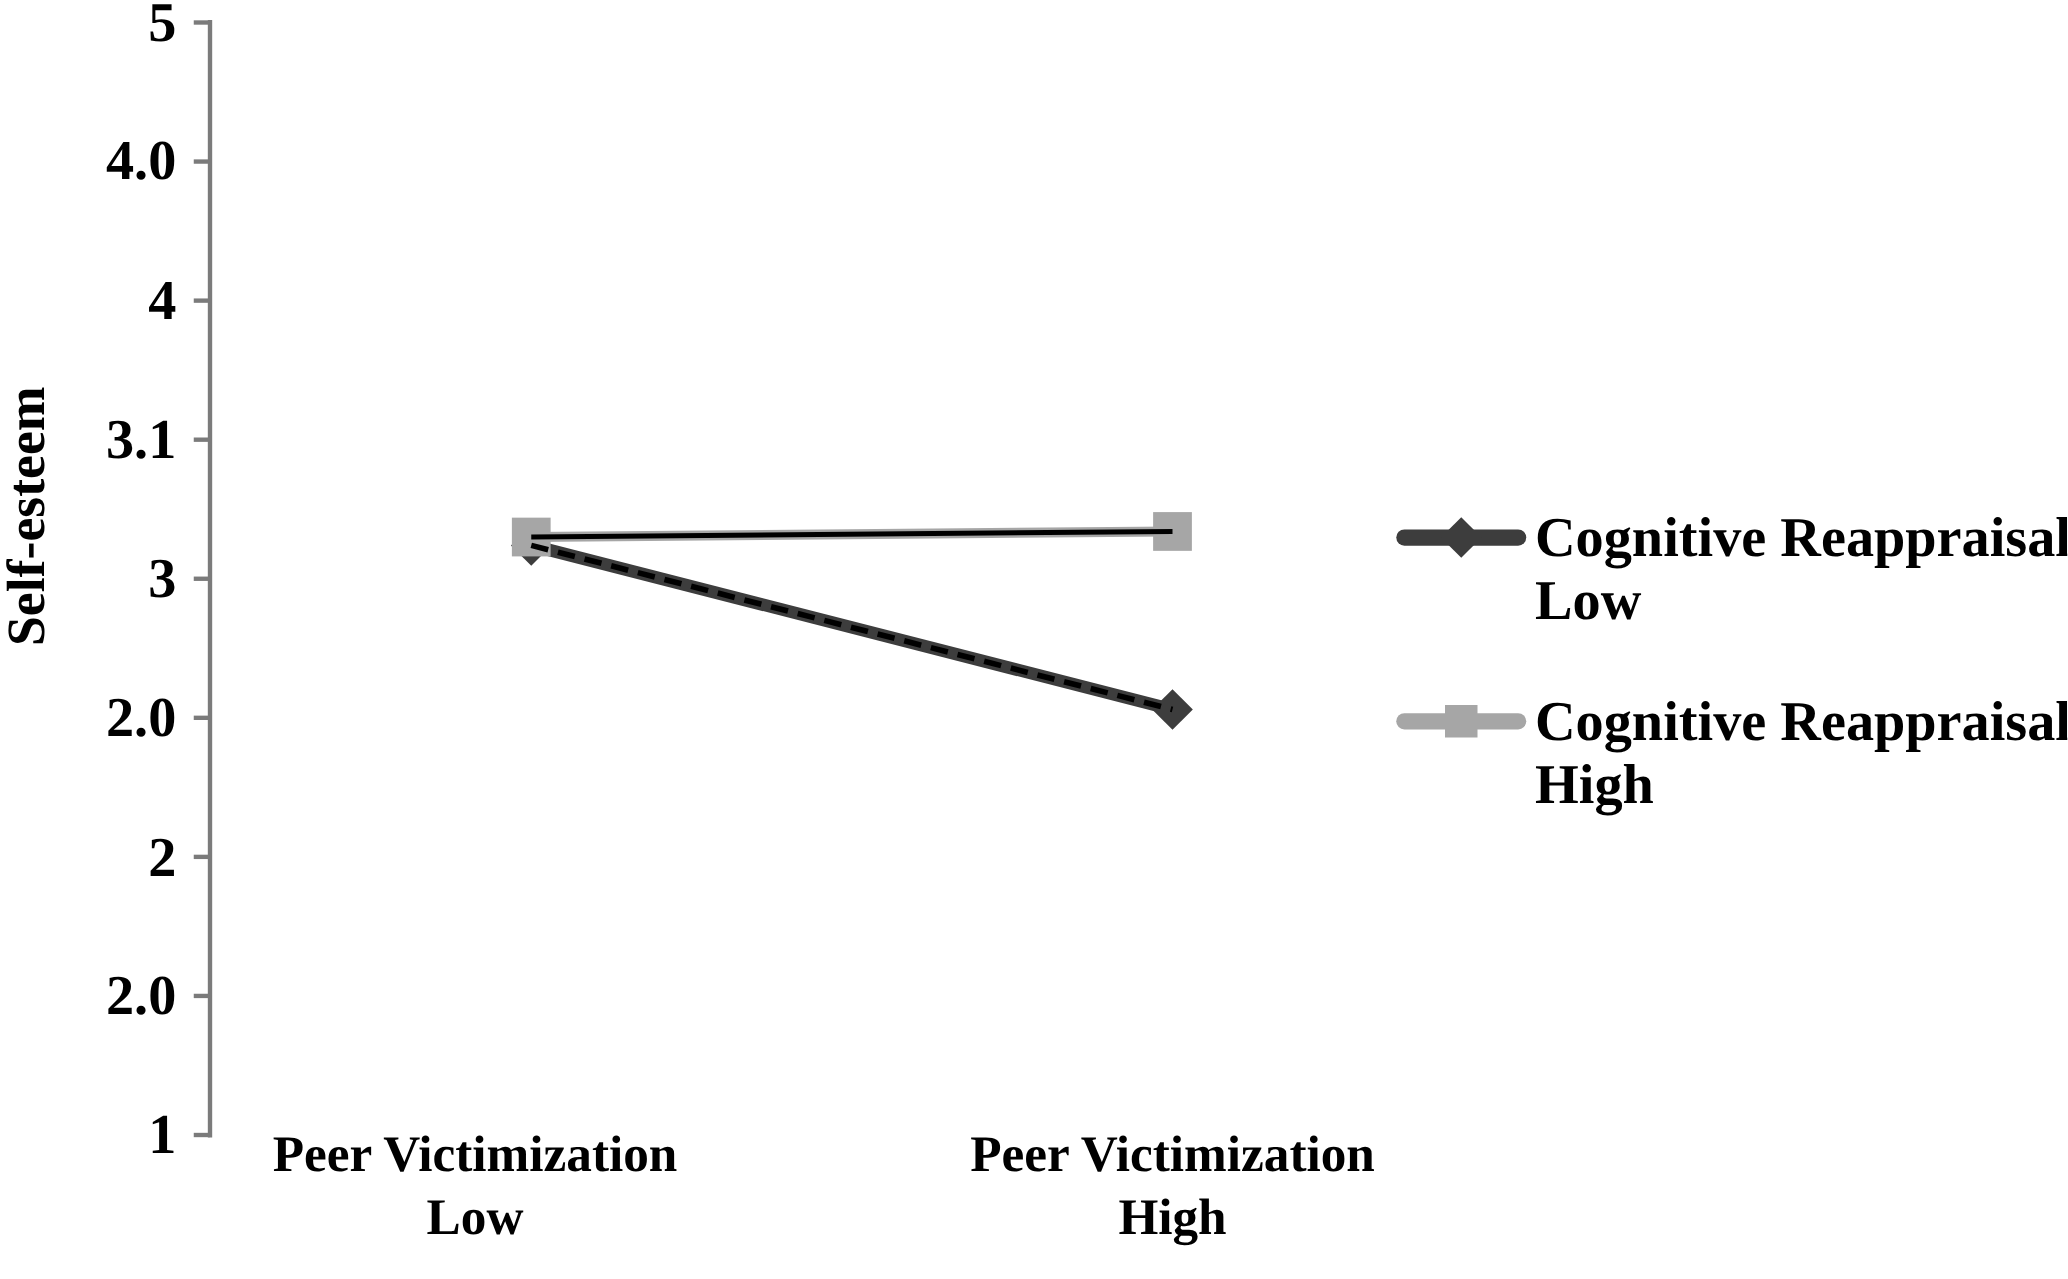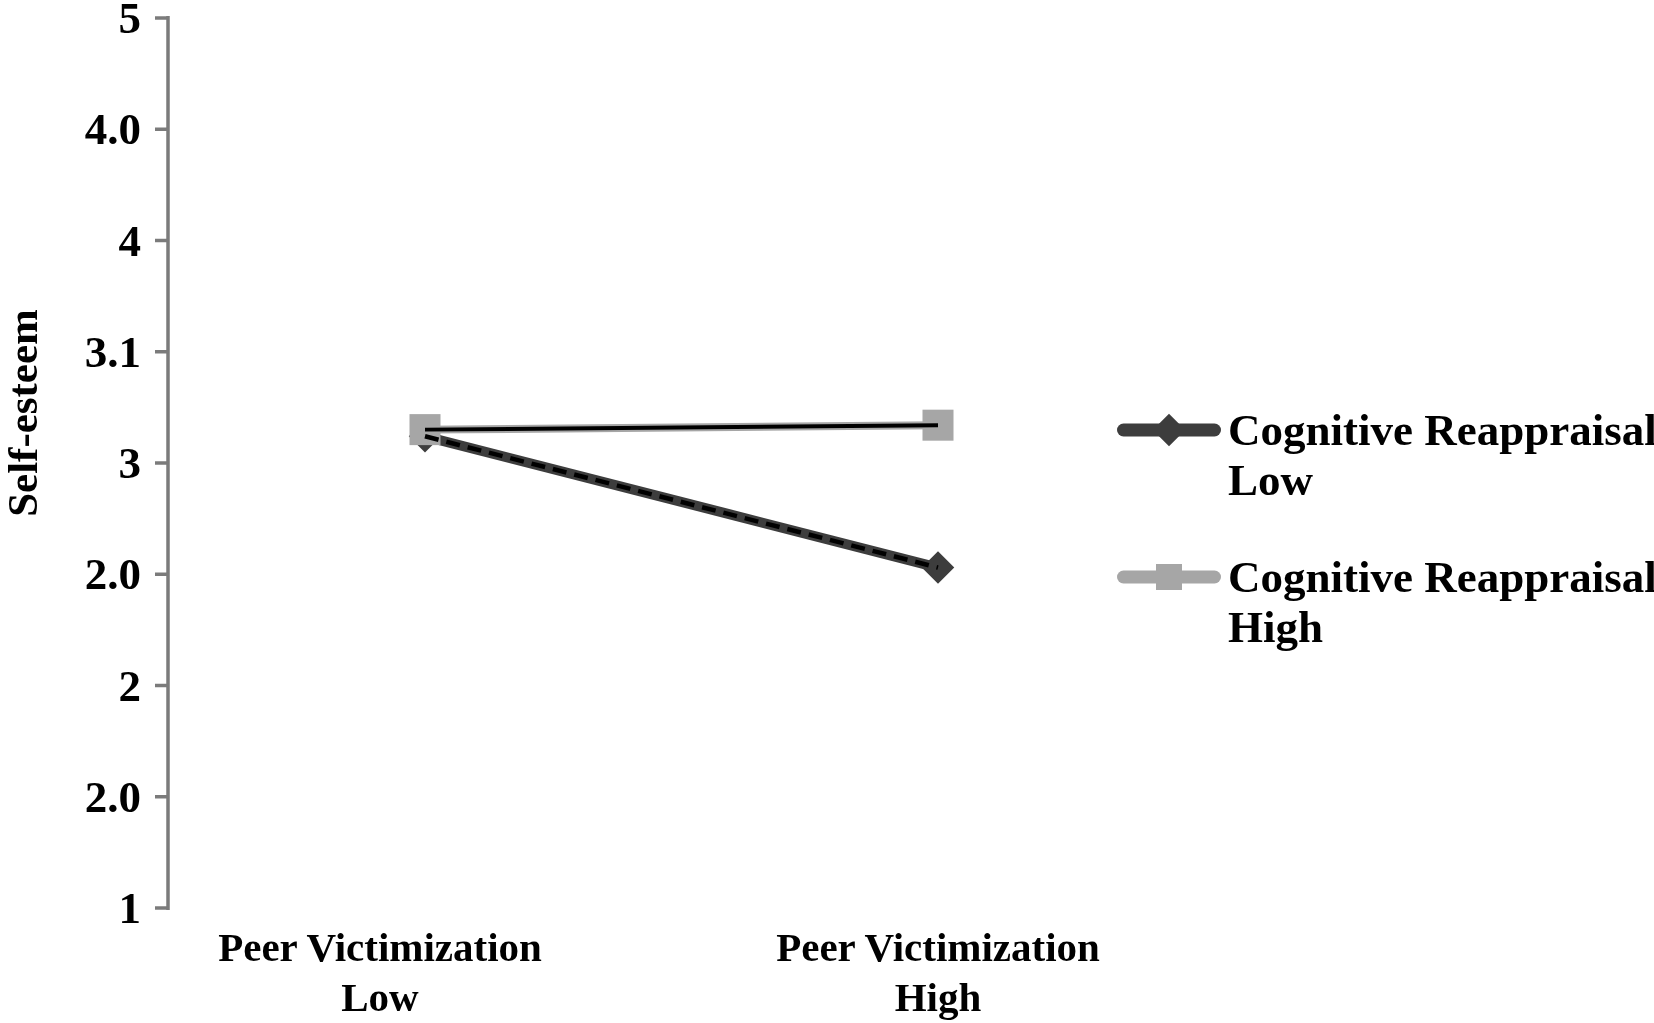--- a/index.html
+++ b/index.html
@@ -29,21 +29,21 @@
     position: absolute;
     left: 22px;
     top: 413px;
     transform: translate(-50%, -50%) rotate(-90deg);
     font-size: 43px;
     line-height: 1;
     white-space: nowrap;
   }
   .x-cat-label {
     position: absolute;
-    top: 922px;
+    top: 898px;
     transform: translateX(-50%);
     text-align: center;
     font-size: 41px;
     line-height: 50px;
     white-space: nowrap;
   }
   .legend { position: absolute; left: 0; top: 0; width: 100%; height: 100%; pointer-events: none; }
   .legend-item {
     position: absolute;
     left: 1117px;

